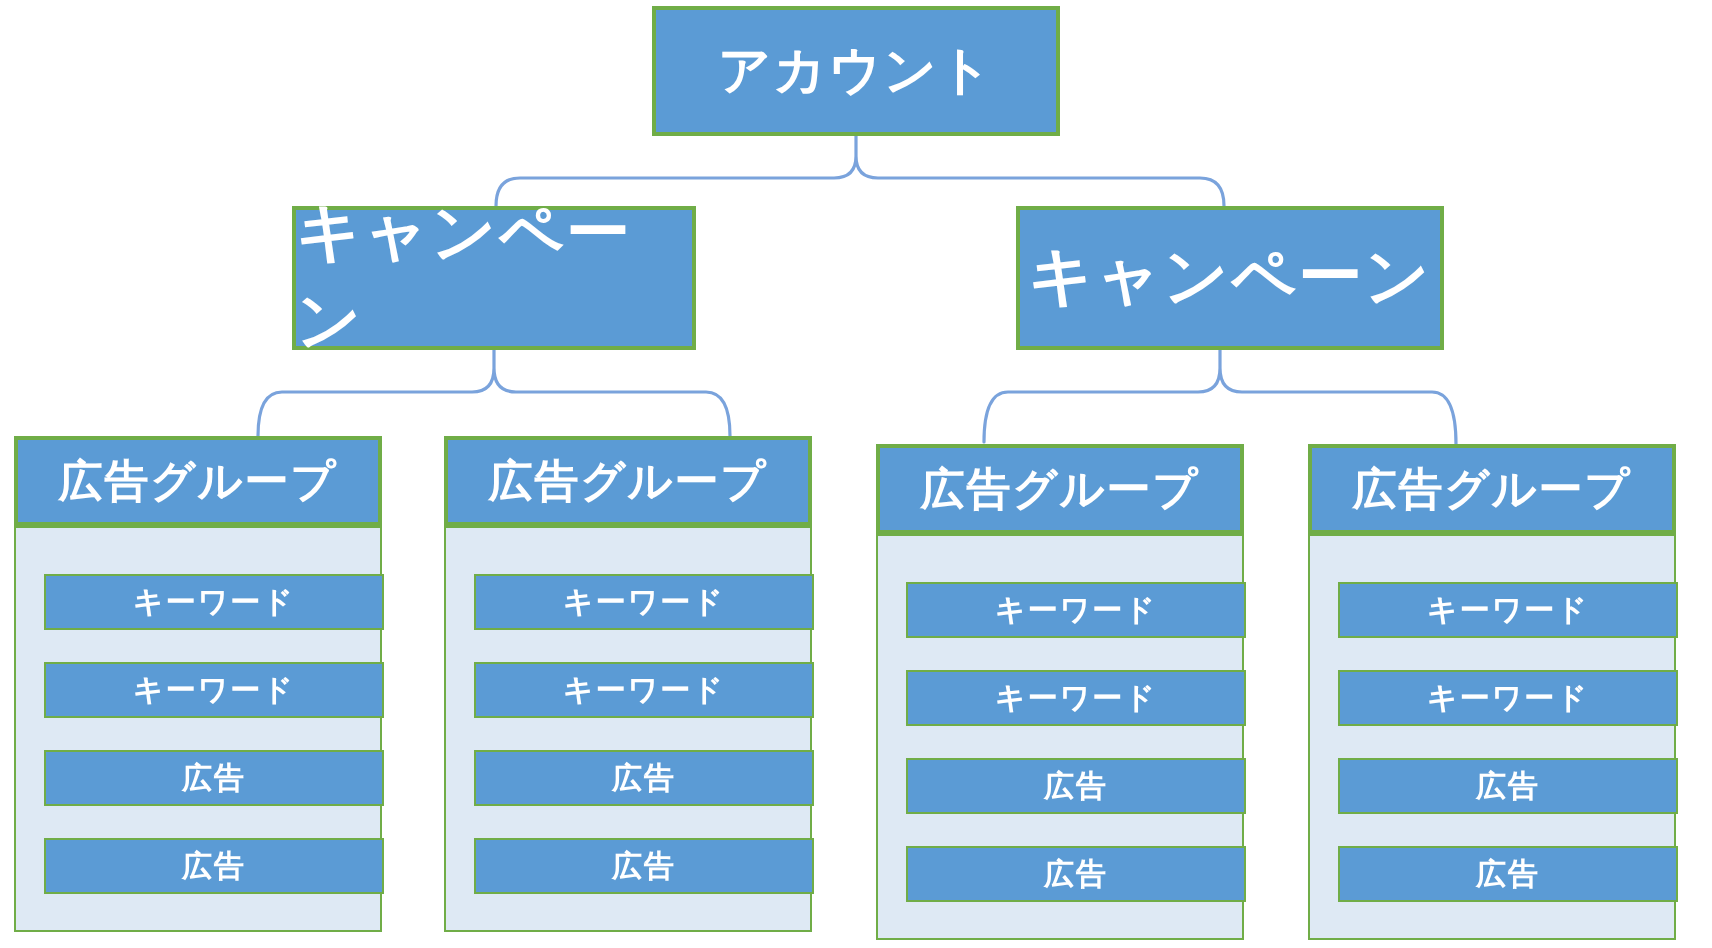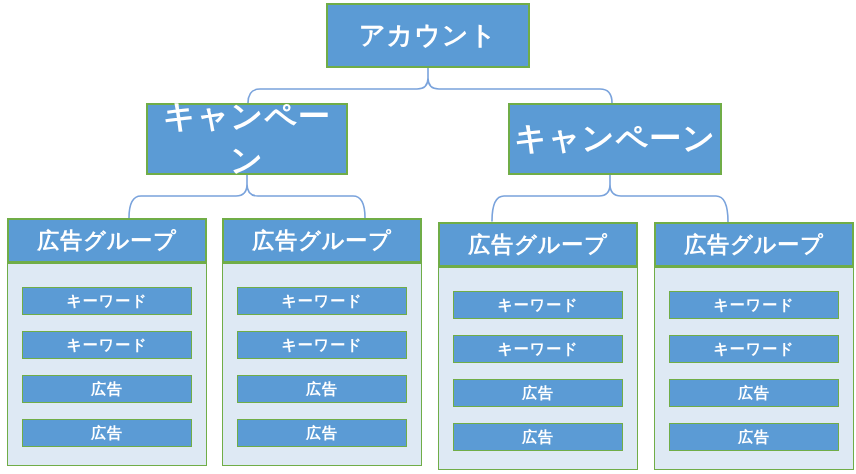--- a/index.html
+++ b/index.html
@@ -18,36 +18,36 @@
   .node {
     position: absolute;
     background: #5b9bd5;
     border: 2px solid #70ad47;
     box-sizing: border-box;
     color: #ffffff;
     font-weight: bold;
     display: flex;
     align-items: center;
     justify-content: center;
-    text-align: center;
+    text-align: left;
     letter-spacing: 1px;
   }
   .account {
     left: 326px; top: 3px; width: 204px; height: 65px;
     font-size: 26px;
   }
   .campaign {
     top: 103px; height: 72px;
     font-size: 32px;
   }
   .campaign.c1 { left: 146px; width: 202px; }
   .campaign.c2 { left: 508px; width: 214px; }
   .adgroup-col {
     position: absolute;
-    width: 200px;
+    width: 184px;
   }
   .adgroup-col.g1 { left: 7px;   top: 218px; }
   .adgroup-col.g2 { left: 222px; top: 218px; }
   .adgroup-col.g3 { left: 438px; top: 222px; }
   .adgroup-col.g4 { left: 654px; top: 222px; }
   .adgroup-header {
     position: relative;
     width: 100%; height: 45px;
     background: #5b9bd5;
     border: 2px solid #70ad47;

